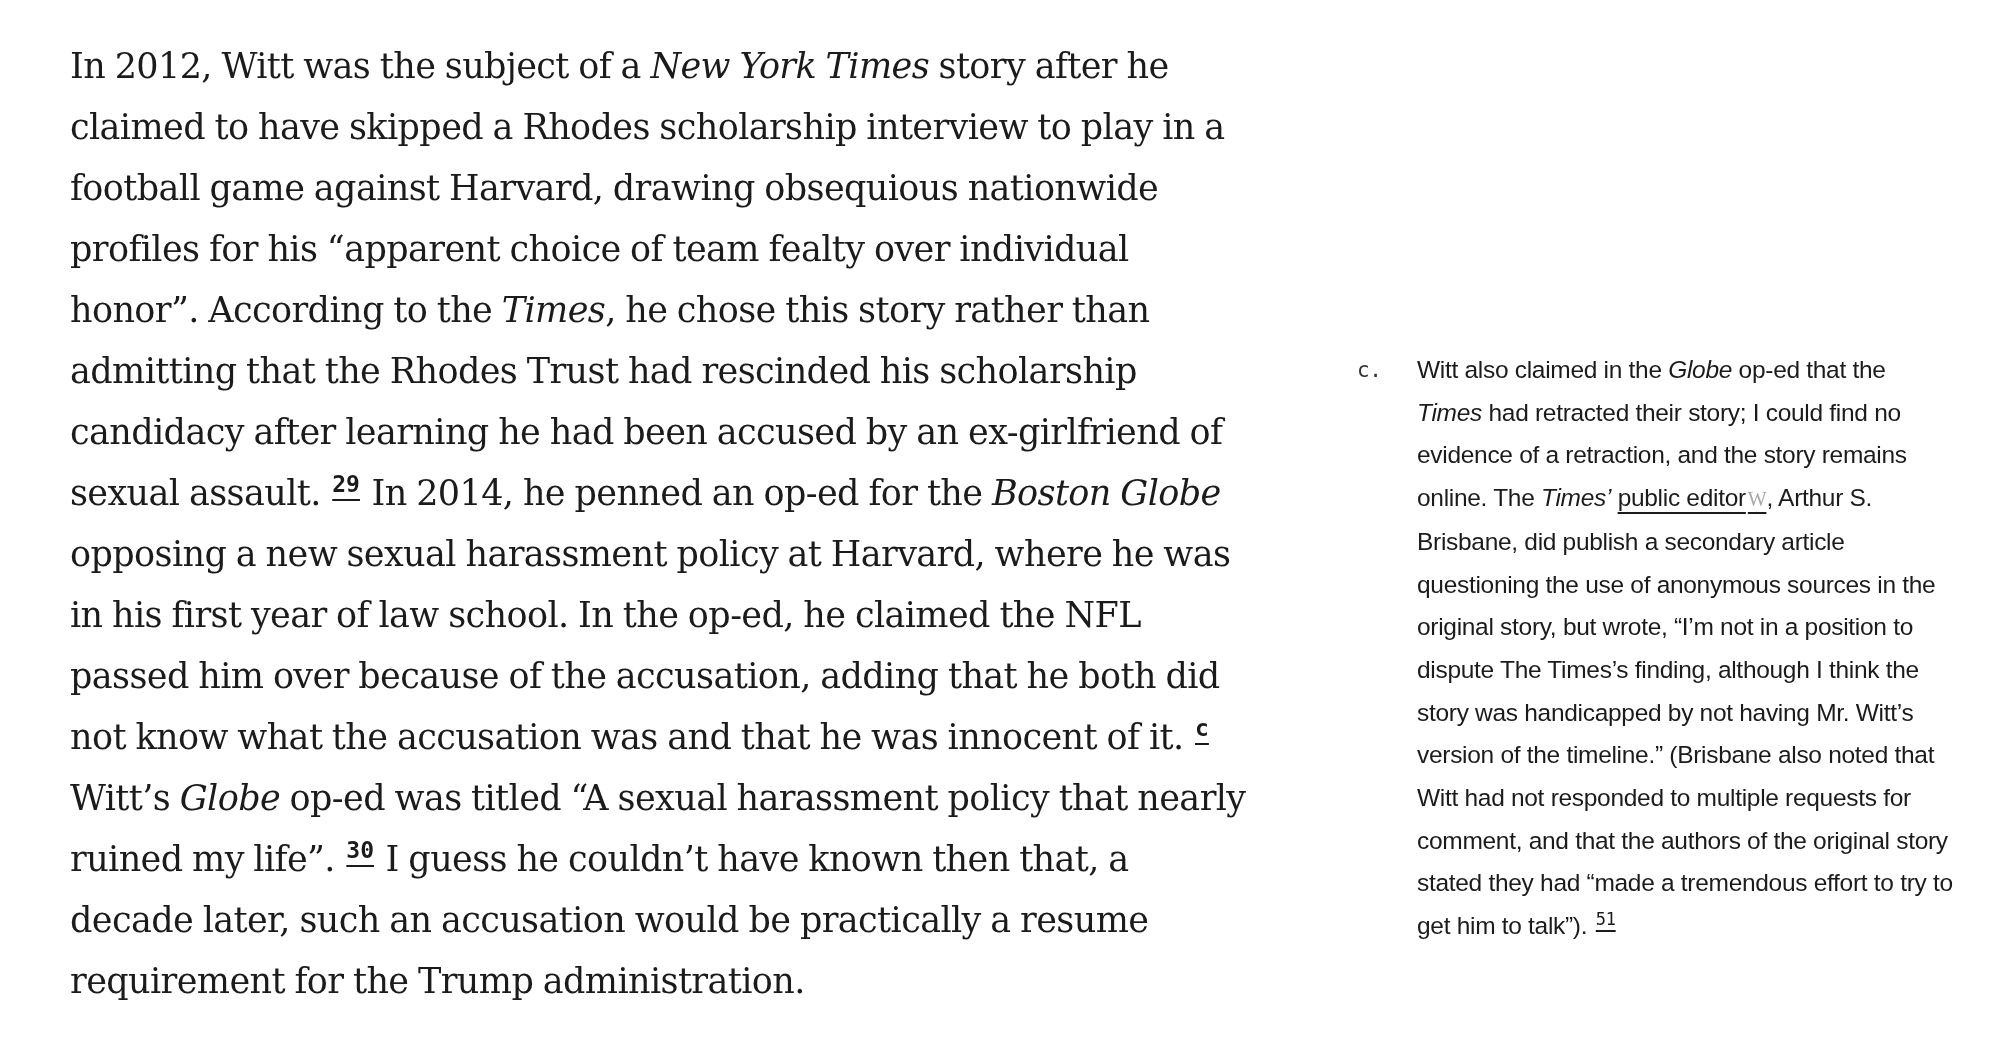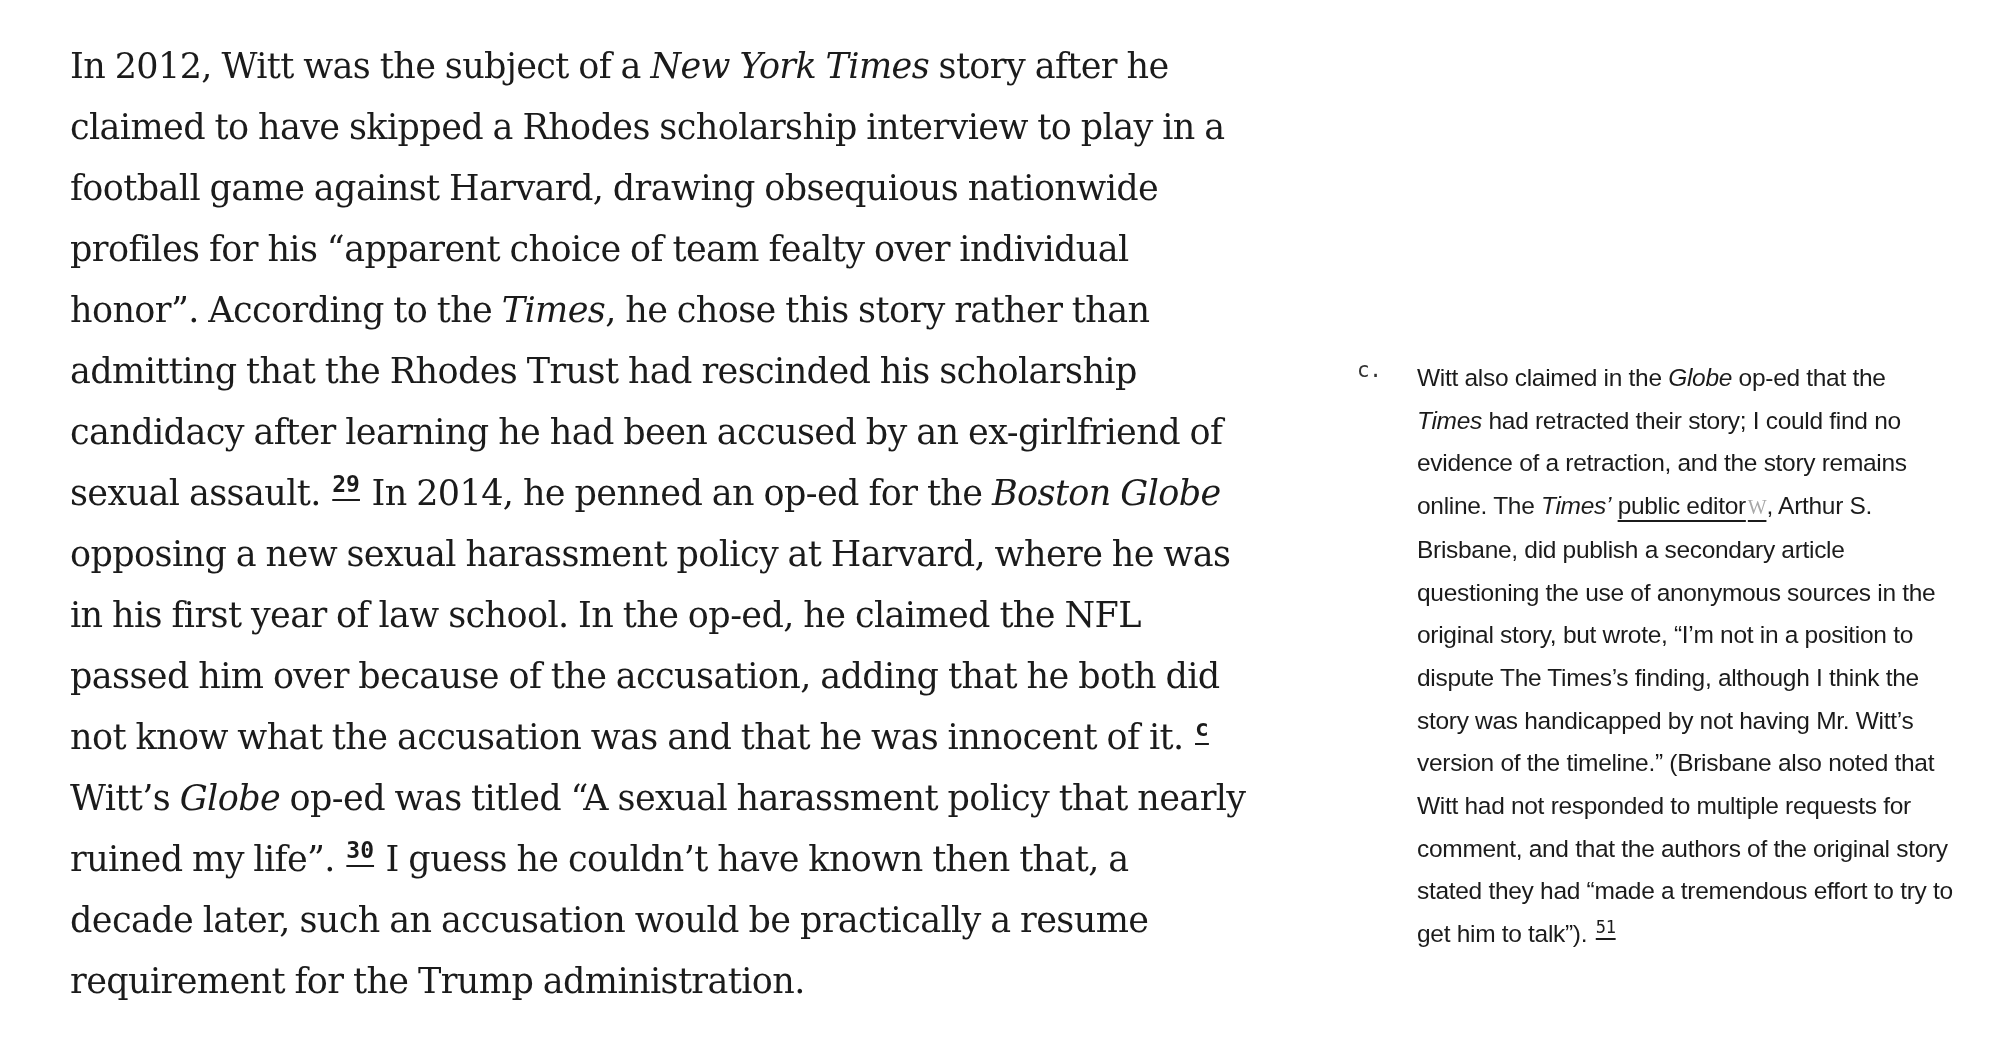--- a/index.html
+++ b/index.html
@@ -56,21 +56,21 @@
     position: absolute;
     left: 0;
     top: 0;
     font-family: "DejaVu Sans Mono", "Liberation Mono", monospace;
     font-size: 21px;
     color: #333;
   }
   .side-col {
     position: absolute;
     left: 60px;
-    top: 8px;
+    top: 0;
     width: 540px;
     margin: 0;
   }
   .side-link {
     color: #1b1b1b;
     text-decoration: underline;
     text-decoration-thickness: 2px;
     text-underline-offset: 6px;
     cursor: pointer;
   }

